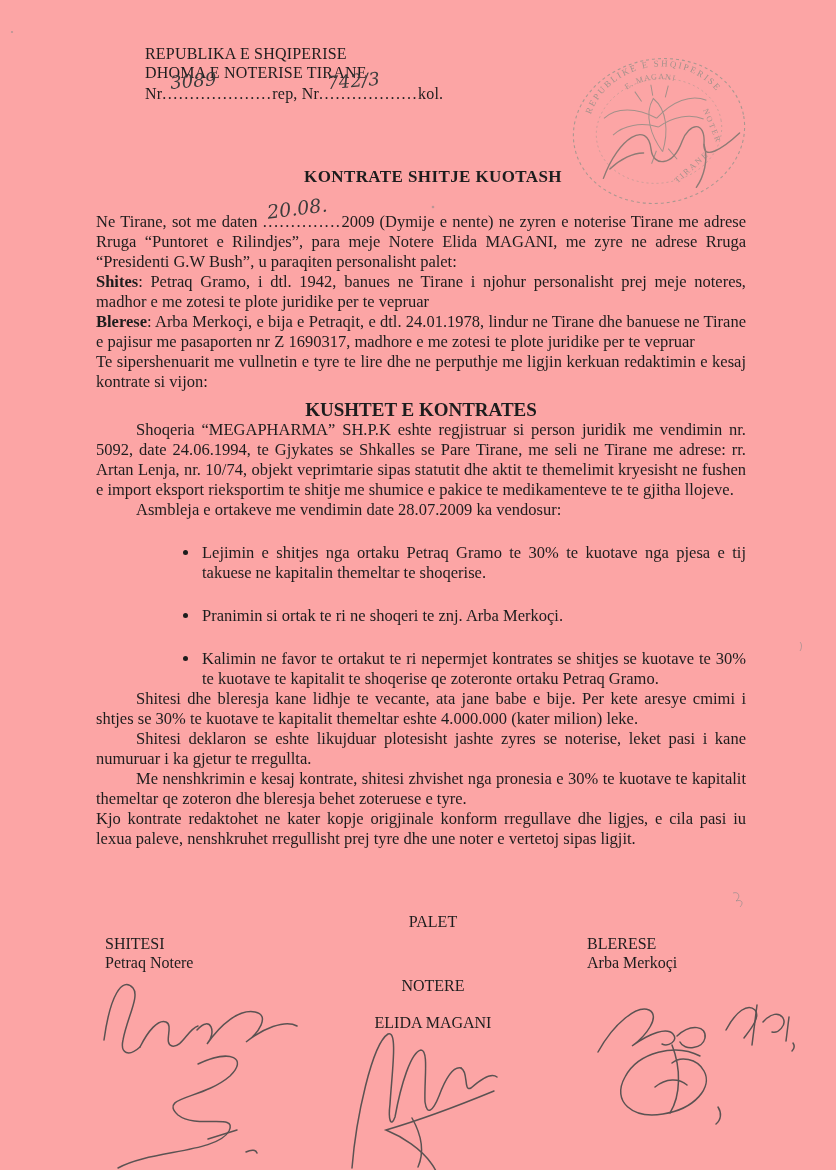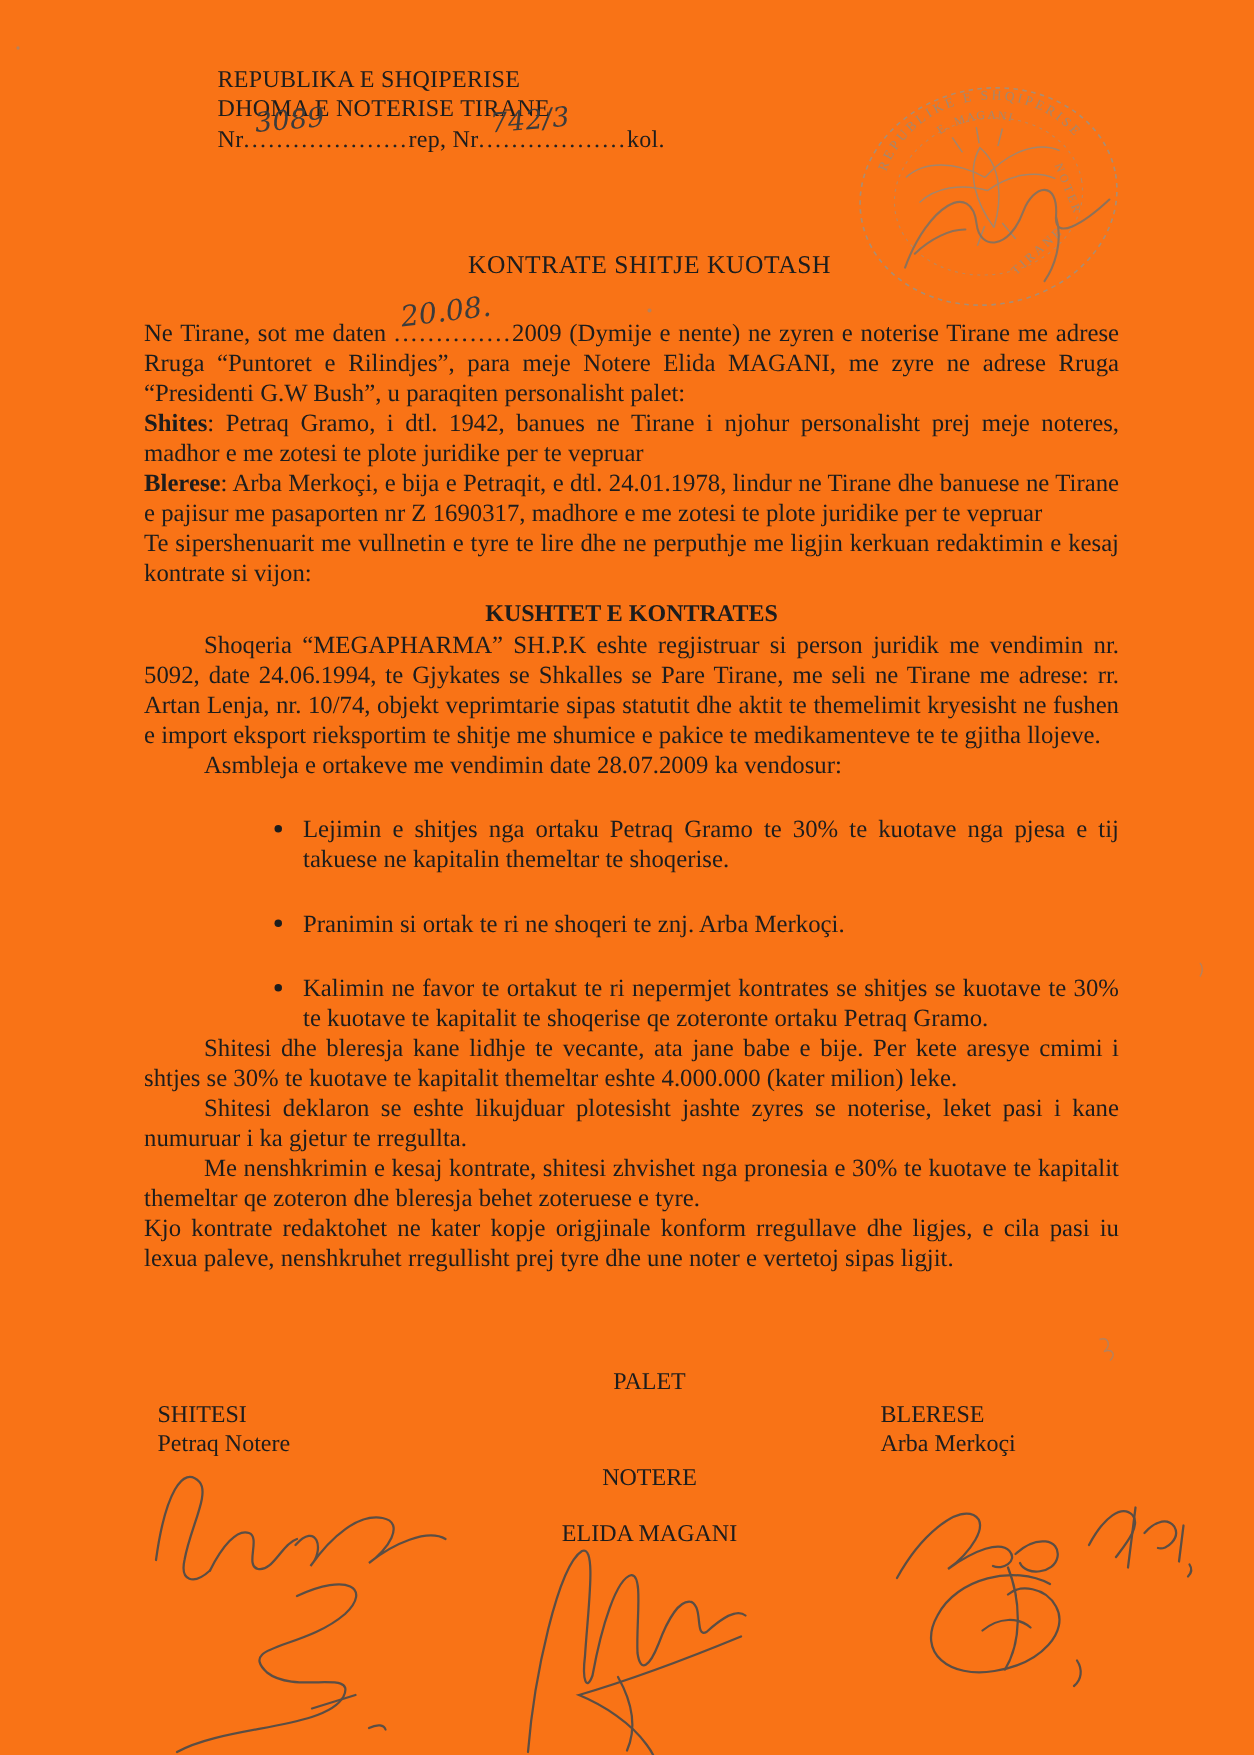--- a/index.html
+++ b/index.html
@@ -1,39 +1,39 @@
 <!DOCTYPE html>
 <html><head>
 <meta charset="utf-8">
 <style>
   html,body { margin:0; padding:0; background:#ffffff; }
   .page {
     position:relative; width:836px; height:1170px; margin:0 auto;
-    background:#f97316; overflow:hidden;
+    background:#fca5a5; overflow:hidden;
     font-family:"Liberation Serif", serif; color:#1d1d1d;
   }
   
   .org-block { position:absolute; left:145px; top:44px; font-size:16px; line-height:19px; letter-spacing:.2px; }
   .nr-line { margin-top:2px; font-size:16px; }
   .hw-wrap { position:relative; display:inline-block; }
   .hw-wrap .dots { letter-spacing:1.5px; color:#222; }
   .hw { position:absolute; left:8px; top:-13px; font-family:"DejaVu Serif", serif; font-style:italic;
         font-size:18px; color:#3c3c3c; transform:rotate(-5deg); white-space:nowrap; }
   .hw.date { font-size:19px; top:-14px; left:4px; transform:rotate(-7deg); }
   
   .doc-title { position:absolute; top:167px; left:30px; right:0; text-align:center;
-               font-weight:normal; font-size:17px; letter-spacing:.4px; }
+               font-weight:bold; font-size:17px; letter-spacing:.4px; }
   
   .content { position:absolute; left:96px; top:212px; width:650px;
              font-size:16.5px; line-height:20px; text-align:justify; }
   .content p { margin:0; }
   .mb5 { margin-bottom:5px; } .mb8 { margin-bottom:8px; } .mb2 { margin-bottom:2px; }
   .indent { text-indent:40px; }
   .bold { font-weight:bold; }
-  .section-heading { text-align:center; font-weight:bold; margin:8px 0 0 0; font-size:16px; }
+  .section-heading { text-align:center; font-weight:bold; margin:8px 0 0 0; font-size:19px; }
   ul.decisions { margin:0; padding-left:104px; }
   ul.decisions li { padding-left:2px; text-align:justify;margin-top:23px; }
   
   .sig { position:absolute; font-size:16px; line-height:19px; }
   .sig.center { left:30px; right:0; text-align:center; }
   .sig-col { }
   
   .ink { position:absolute; left:0; top:0; width:836px; height:1170px; pointer-events:none; }
 </style>
 </head>

